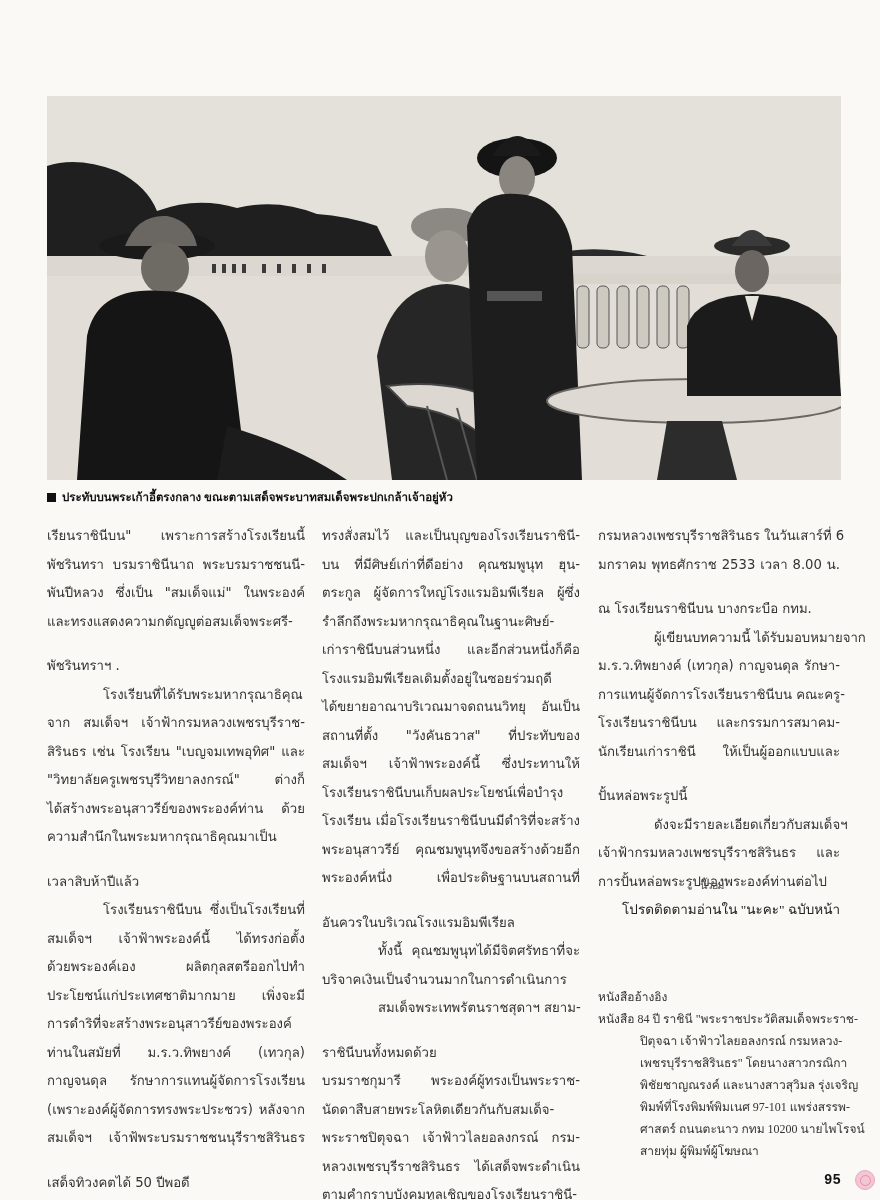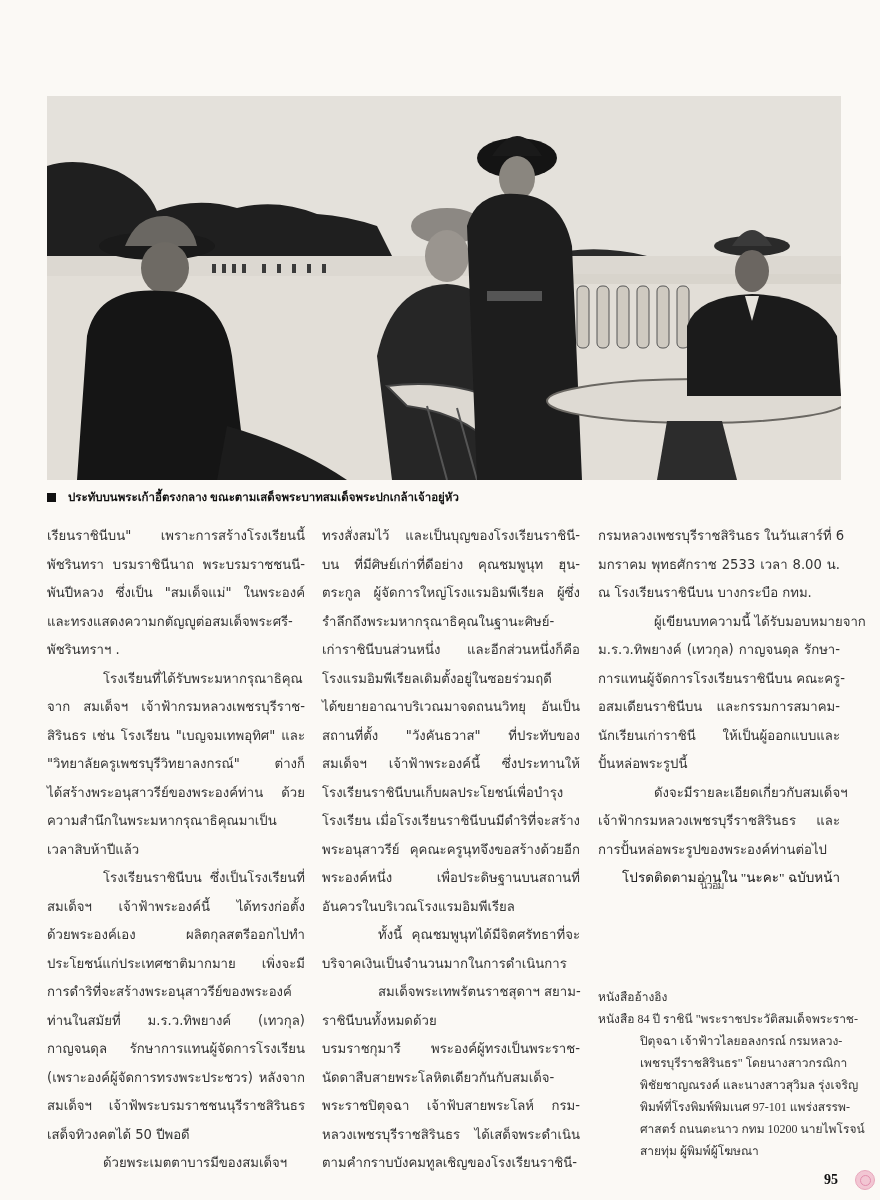--- a/index.html
+++ b/index.html
@@ -13,48 +13,48 @@
   }
   .photo {
     position: absolute; left: 47px; top: 96px; width: 794px; height: 384px;
     background: #e6e3dd; overflow: hidden;
   }
   .photo svg { display: block; width: 100%; height: 100%; }
   .caption {
     position: absolute; left: 47px; top: 488px; width: 800px;
     font-family: "Liberation Serif", "DejaVu Serif", serif;
     font-weight: bold; font-size: 11.5px; color: #111;
-    display: flex; align-items: center; gap: 12px; white-space: nowrap;
+    display: flex; align-items: center; gap: 6px; white-space: nowrap;
   }
   .caption .sq { width: 9px; height: 9px; background: #111; display: inline-block; flex: 0 0 auto; }
   .col {
     position: absolute; top: 522px;
     font-size: 13.2px; line-height: 28.5px; color: #333;
   }
   .col .line { display: block; white-space: nowrap; text-align: justify; text-align-last: justify; }
-  .col .line.last { text-align-last: left; }
+  .col .line.last { text-align-last: left; margin-top: 16px; }
   .col .line.indent { padding-left: 56px; }
   .col1 { left: 47px; width: 258px; }
   .col2 { left: 322px; width: 258px; }
   .col3 { left: 598px; width: 242px; }
   .col3 .line.center { text-align: right; text-align-last: right; font-family: "Liberation Serif", serif; font-size: 13.5px; color: #222; }
   .signature {
     position: absolute; left: 700px; top: 876px;
     font-family: "DejaVu Serif", serif; font-size: 11px; color: #555; letter-spacing: -1px;
   }
   .refs {
     position: absolute; left: 598px; top: 986px; width: 252px;
     font-family: "Liberation Serif", "DejaVu Serif", serif; font-size: 12px; line-height: 22px; color: #333;
   }
   .refs .title { display: block; }
   .refs .entry .line { display: block; white-space: nowrap; }
   .refs .entry .line.hang { padding-left: 42px; }
   .page-num {
     position: absolute; left: 824px; top: 1172px;
-    font-family: Liberation Serif, serif; font-weight: bold; font-size: 14px; color: #111;
+    font-family: Liberation Mono, monospace; font-weight: bold; font-size: 14px; color: #111;
   }
   .stamp {
     position: absolute; left: 855px; top: 1170px; width: 18px; height: 18px;
     border-radius: 50%; background: #f2c6d3; border: 1px solid #e8a9bd;
   }
   .stamp::after {
     content: ""; position: absolute; left: 4px; top: 4px; width: 9px; height: 9px;
     border-radius: 50%; border: 1px solid #e38fae;
   }
 </style>
@@ -166,43 +166,43 @@
   <span class="line">บน  ที่มีศิษย์เก่าที่ดีอย่าง คุณชมพูนุท  ฮุน-</span>
   <span class="line">ตระกูล  ผู้จัดการใหญ่โรงแรมอิมพีเรียล  ผู้ซึ่ง</span>
   <span class="line">รำลึกถึงพระมหากรุณาธิคุณในฐานะศิษย์-</span>
   <span class="line">เก่าราชินีบนส่วนหนึ่ง และอีกส่วนหนึ่งก็คือ</span>
   <span class="line">โรงแรมอิมพีเรียลเดิมตั้งอยู่ในซอยร่วมฤดี</span>
   <span class="line">ได้ขยายอาณาบริเวณมาจดถนนวิทยุ อันเป็น</span>
   <span class="line">สถานที่ตั้ง   "วังคันธวาส"   ที่ประทับของ</span>
   <span class="line">สมเด็จฯ  เจ้าฟ้าพระองค์นี้  ซึ่งประทานให้</span>
   <span class="line">โรงเรียนราชินีบนเก็บผลประโยชน์เพื่อบำรุง</span>
   <span class="line">โรงเรียน  เมื่อโรงเรียนราชินีบนมีดำริที่จะสร้าง</span>
-  <span class="line">พระอนุสาวรีย์  คุคณะครูนุทจึงขอสร้างด้วยอีก</span>
+  <span class="line">พระอนุสาวรีย์  คุณชมพูนุทจึงขอสร้างด้วยอีก</span>
   <span class="line">พระองค์หนึ่ง   เพื่อประดิษฐานบนสถานที่</span>
   <span class="line last">อันควรในบริเวณโรงแรมอิมพีเรียล</span>
   <span class="line indent">ทั้งนี้ คุณชมพูนุทได้มีจิตศรัทธาที่จะ</span>
   <span class="line">บริจาคเงินเป็นจำนวนมากในการดำเนินการ</span>
   <span class="line indent">สมเด็จพระเทพรัตนราชสุดาฯ สยาม-</span>
   <span class="line last">ราชินีบนทั้งหมดด้วย</span>
   <span class="line">บรมราชกุมารี  พระองค์ผู้ทรงเป็นพระราช-</span>
   <span class="line">นัดดาสืบสายพระโลหิตเดียวกันกับสมเด็จ-</span>
-  <span class="line">พระราชปิตุจฉา เจ้าฟ้บสายพระโลห์ กรม-</span>
+  <span class="line">พระราชปิตุจฉา เจ้าฟ้าวไลยอลงกรณ์ กรม-</span>
   <span class="line">หลวงเพชรบุรีราชสิรินธร ได้เสด็จพระดำเนิน</span>
   <span class="line">ตามคำกราบบังคมทูลเชิญของโรงเรียนราชินี-</span>
 
 </div>
 
 <div class="col col3">
   <span class="line">กรมหลวงเพชรบุรีราชสิรินธร  ในวันเสาร์ที่ 6</span>
   <span class="line">มกราคม  พุทธศักราช  2533  เวลา  8.00 น.</span>
   <span class="line last">ณ  โรงเรียนราชินีบน  บางกระบือ  กทม.</span>
   <span class="line indent">ผู้เขียนบทความนี้  ได้รับมอบหมายจาก</span>
   <span class="line">ม.ร.ว.ทิพยางค์ (เทวกุล) กาญจนดุล รักษา-</span>
   <span class="line">การแทนผู้จัดการโรงเรียนราชินีบน คณะครู-</span>
-  <span class="line">อสมเดียนราชินีบน    และกรรมการสมาคม-</span>
+  <span class="line">โรงเรียนราชินีบน    และกรรมการสมาคม-</span>
   <span class="line">นักเรียนเก่าราชินี      ให้เป็นผู้ออกแบบและ</span>
   <span class="line last">ปั้นหล่อพระรูปนี้</span>
   <span class="line indent">ดังจะมีรายละเอียดเกี่ยวกับสมเด็จฯ</span>
   <span class="line">เจ้าฟ้ากรมหลวงเพชรบุรีราชสิรินธร     และ</span>
   <span class="line">การปั้นหล่อพระรูปของพระองค์ท่านต่อไป</span>
   <span class="line center">โปรดติดตามอ่านใน "นะคะ" ฉบับหน้า</span>
 </div>
 
 <div class="signature">นิ้วอม</div>
 

